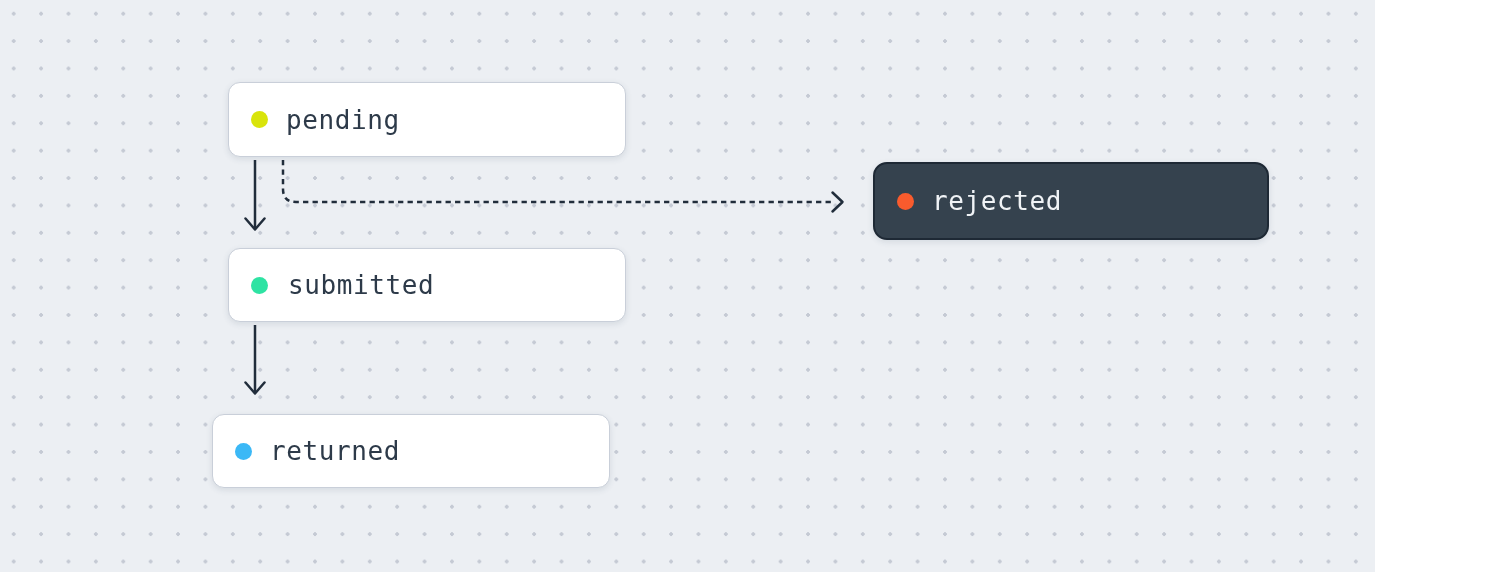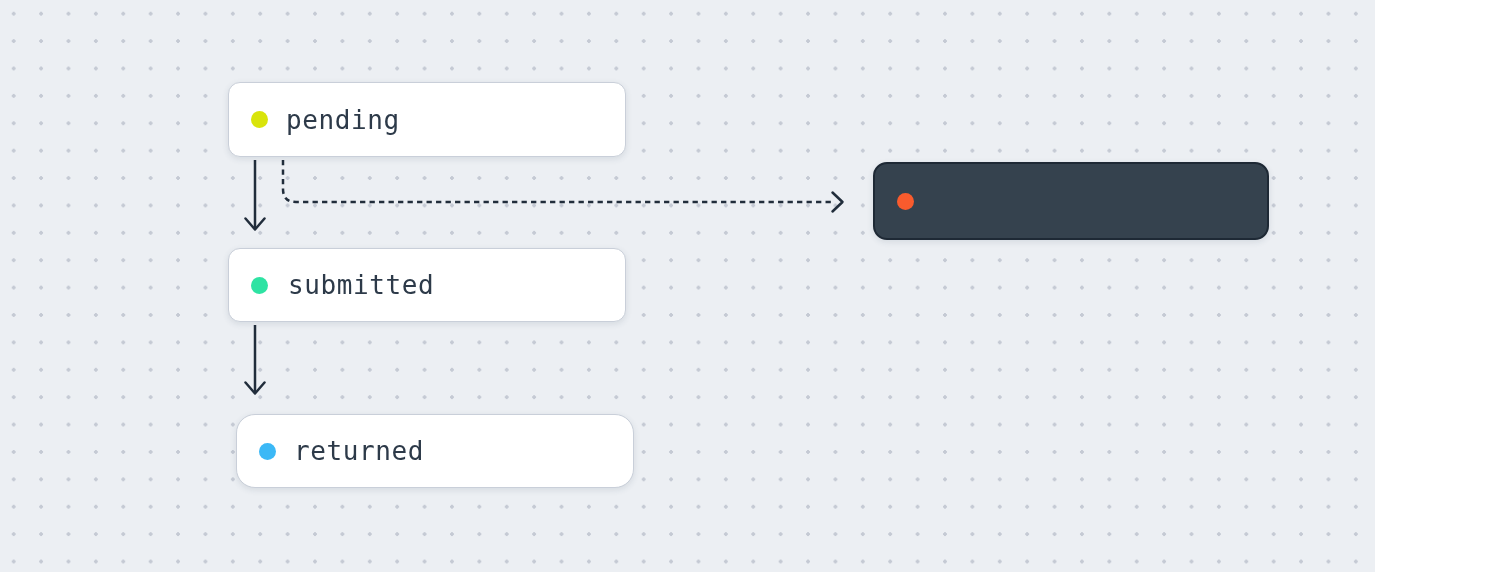--- a/index.html
+++ b/index.html
@@ -70,24 +70,25 @@
       <path d="M 245.5 382.5 L 255 393.5 L 264.5 382.5" class="tip" stroke="#212d3b"></path>
     </svg>
 
   <div class="node" style="left: 228px; top: 82px; width: 398px; height: 75px;">
     <span class="dot" style="background: rgb(217, 228, 11);"></span>
     <span class="label">pending</span>
   </div>
 
   <div class="node dark" style="left: 873px; top: 162px; width: 396px; height: 78px;">
     <span class="dot" style="background: rgb(249, 91, 45);"></span>
+    <span class="label">rejected</span>
   </div>
 
   <div class="node" style="left: 228px; top: 248px; width: 398px; height: 74px; gap: 20px;">
     <span class="dot" style="background: rgb(46, 227, 163);"></span>
     <span class="label">submitted</span>
   </div>
 
-  <div class="node" style="left: 236px; top: 414px; width: 398px; height: 74px; border-radius: 19px;">
+  <div class="node" style="left: 212px; top: 414px; width: 398px; height: 74px;">
     <span class="dot" style="background: rgb(59, 184, 246);"></span>
     <span class="label">returned</span>
   </div>
 </div>
 
 </body></html>

